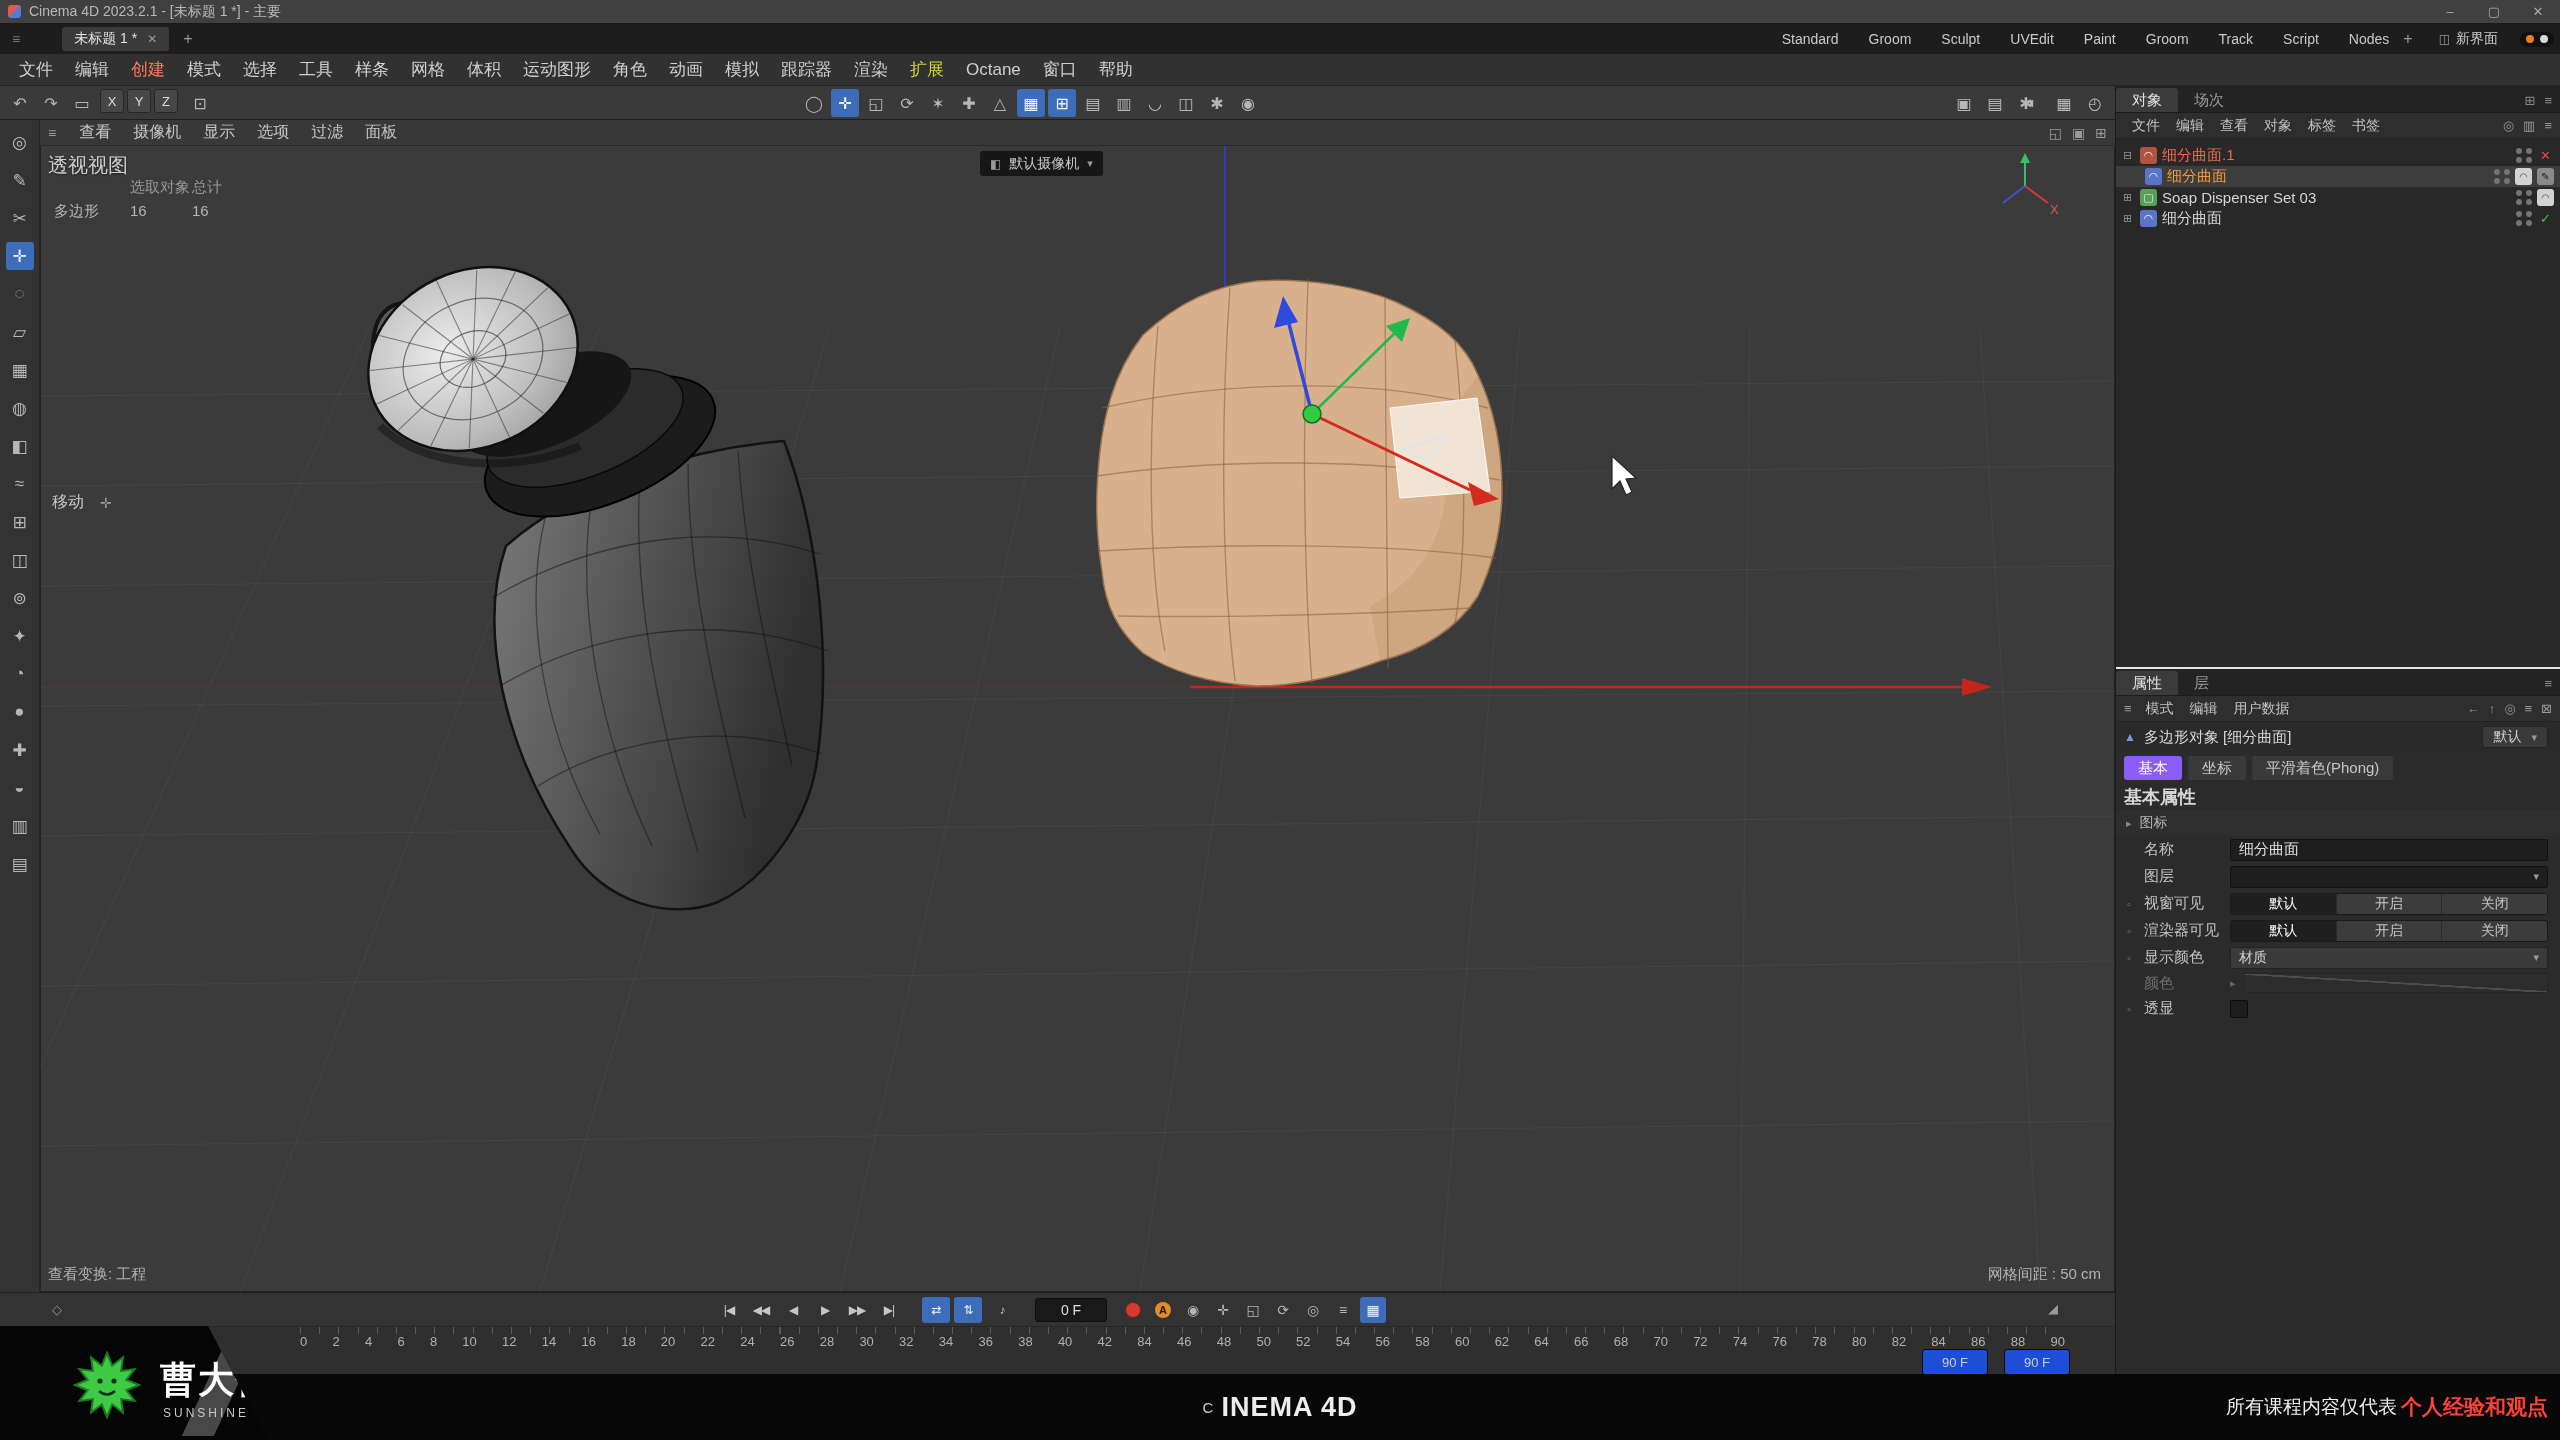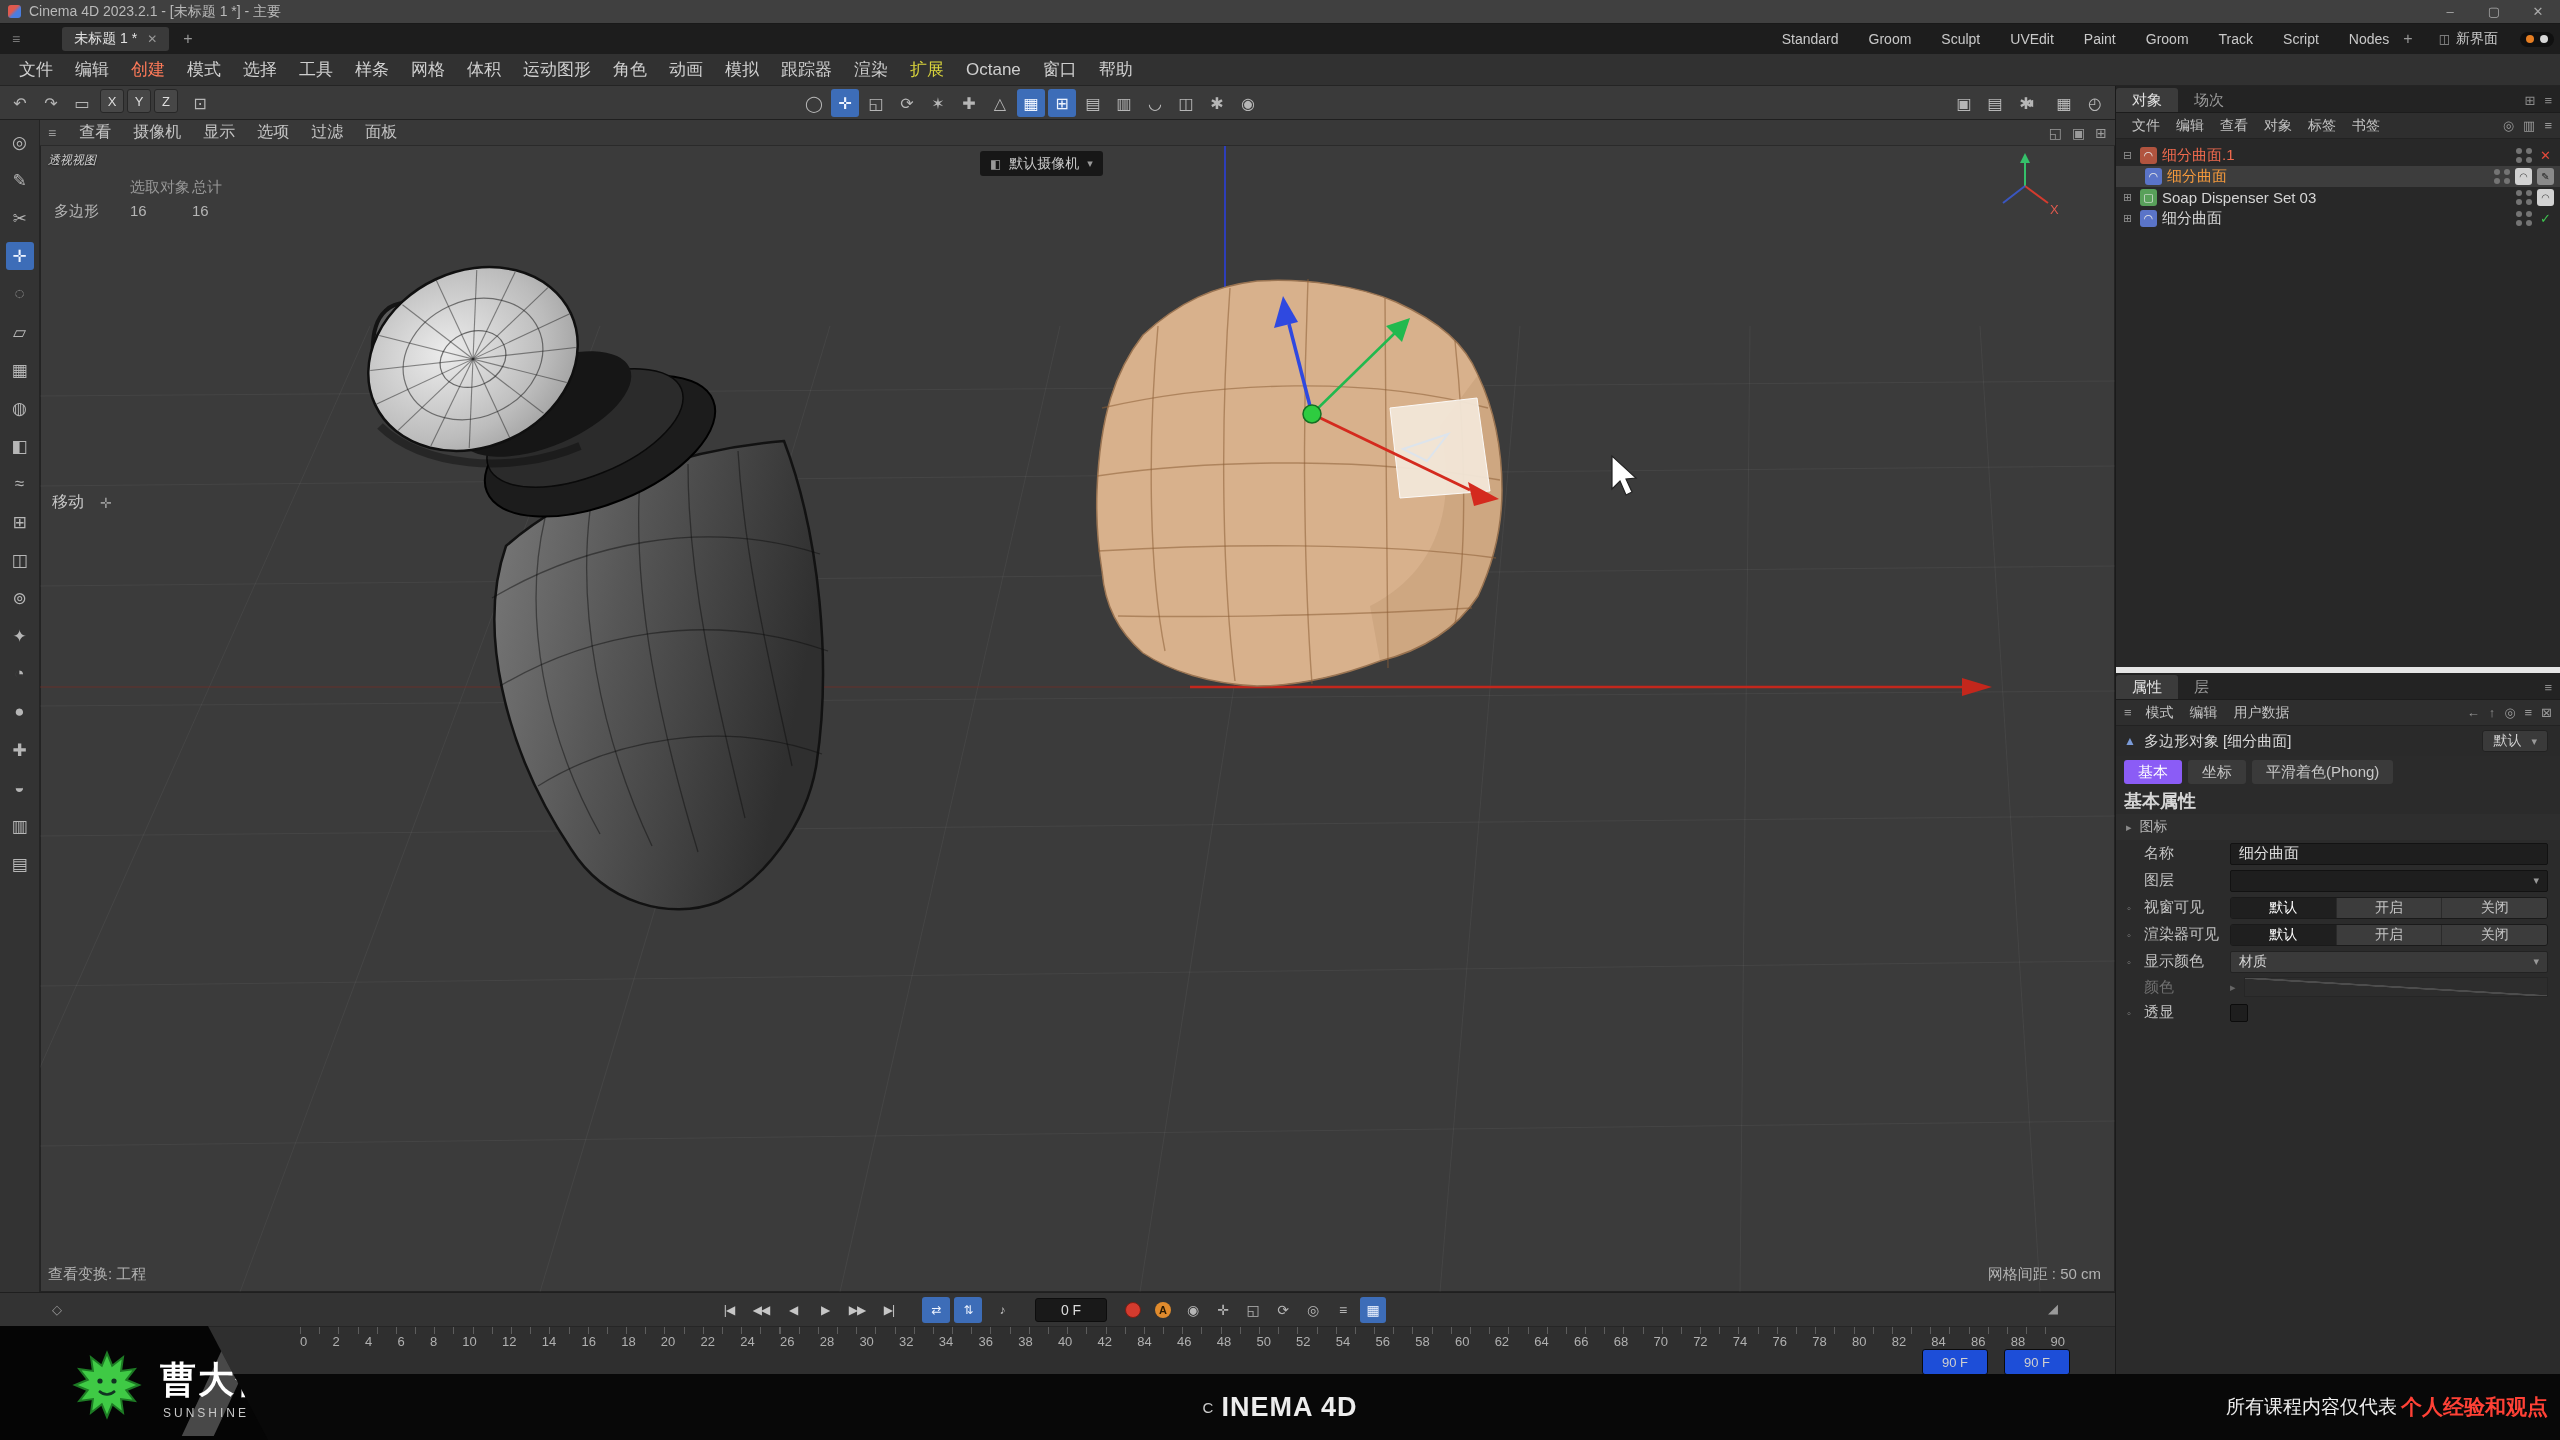--- a/index.html
+++ b/index.html
@@ -40,21 +40,21 @@
   
   #toolbox{left:0;top:120px;width:40px;height:1172px;background:#333;border-right:1px solid #242424;display:flex;flex-direction:column;align-items:center;padding-top:8px;gap:10px;}
   #toolbox .ic{width:28px;height:28px;font-size:17px;}
 
   
   #viewport{left:40px;top:120px;width:2075px;height:1172px;background:#3b3b3b;box-shadow:inset 0 0 0 1px #232323;}
   #vpmenu{position:absolute;left:0;top:0;width:100%;height:26px;background:#383838;border-bottom:1px solid #2a2a2a;display:flex;align-items:center;padding:0 8px;}
   #vpmenu .vicon{color:#9a9a9a;font-size:14px;margin-right:12px;}
   #vpmenu .vitem{font-size:16px;color:#c3c3c3;padding:0 11px;}
   #vpmenu .vright{margin-left:auto;display:flex;gap:10px;color:#9a9a9a;font-size:14px;}
-  .viewlabel{position:absolute;left:8px;top:32px;font-size:12px;color:#cfcfcf;text-shadow:0 1px 2px rgba(0,0,0,.5);font-style:italic;}
+  .viewlabel{position:absolute;left:8px;top:32px;font-size:20px;color:#cfcfcf;text-shadow:0 1px 2px rgba(0,0,0,.5);}
   .campill{position:absolute;left:940px;top:31px;height:25px;background:rgba(18,18,18,.85);border-radius:3px;display:flex;align-items:center;gap:8px;padding:0 10px;font-size:14px;color:#c9c9c9;}
   .campill .caret{font-size:11px;color:#999;}
   .vstats{position:absolute;left:14px;top:58px;display:grid;grid-template-columns:76px 62px 60px;row-gap:5px;font-size:15px;color:#b5b5b5;}
   .vstats .hd{color:#979797;}
   .toollabel{position:absolute;left:12px;top:372px;display:flex;align-items:center;gap:16px;font-size:16px;color:#c9c9c9;}
   .toollabel .tlic{color:#9a9a9a;font-size:14px;}
   .vbl{position:absolute;left:8px;bottom:8px;font-size:15px;color:#b2b2b2;}
   .vbr{position:absolute;right:14px;bottom:8px;font-size:15px;color:#b2b2b2;}
   #scene{position:absolute;left:0;top:26px;}
   #axishud{position:absolute;right:52px;top:28px;}
@@ -81,21 +81,21 @@
   .orow .spacer{flex:1;}
   .vdots{display:flex;gap:4px;}
   .vdots .col{display:flex;flex-direction:column;gap:3px;}
   .vdots i{width:6px;height:6px;border-radius:50%;background:#747474;}
   .tag{width:17px;height:17px;border-radius:3px;background:#d2d2d2;display:flex;align-items:center;justify-content:center;font-size:10px;color:#444;}
   .tag.dk{background:#8a8a8a;color:#222;}
   .redx{color:#e5493a;font-size:13px;font-weight:bold;width:17px;text-align:center;}
   .greenchk{color:#3ec24f;font-size:13px;font-weight:bold;width:17px;text-align:center;}
 
   
-  #attrs{border-top:6px solid #e5e5e5;}
+  #attrs{border-top:2px solid #e5e5e5;}
   .objrow{height:30px;display:flex;align-items:center;padding:0 12px 0 8px;background:#2a2a2a;gap:8px;}
   .objrow .oty{color:#7b9bd8;font-size:12px;}
   .objrow .otext{font-size:15px;color:#d8d8d8;}
   .objrow .preset{margin-left:auto;height:22px;background:#3a3a3a;border:1px solid #222;border-radius:3px;display:flex;align-items:center;gap:10px;padding:0 10px;font-size:14px;color:#cfcfcf;}
   .sectabs{height:32px;display:flex;align-items:center;gap:6px;padding:0 8px;background:#2b2b2b;}
   .stab{height:24px;display:flex;align-items:center;padding:0 14px;border-radius:3px;background:#3a3a3a;font-size:15px;color:#c6c6c6;}
   .stab.active{background:#8b5cf6;color:#fff;}
   .sechdr{height:26px;display:flex;align-items:center;padding-left:8px;font-size:18px;color:#d6d6d6;font-weight:bold;}
   .iconrow{height:26px;display:flex;align-items:center;gap:8px;padding-left:10px;background:#2e2e2e;font-size:14px;color:#b5b5b5;}
   .iconrow .car{color:#8a8a8a;font-size:11px;}

